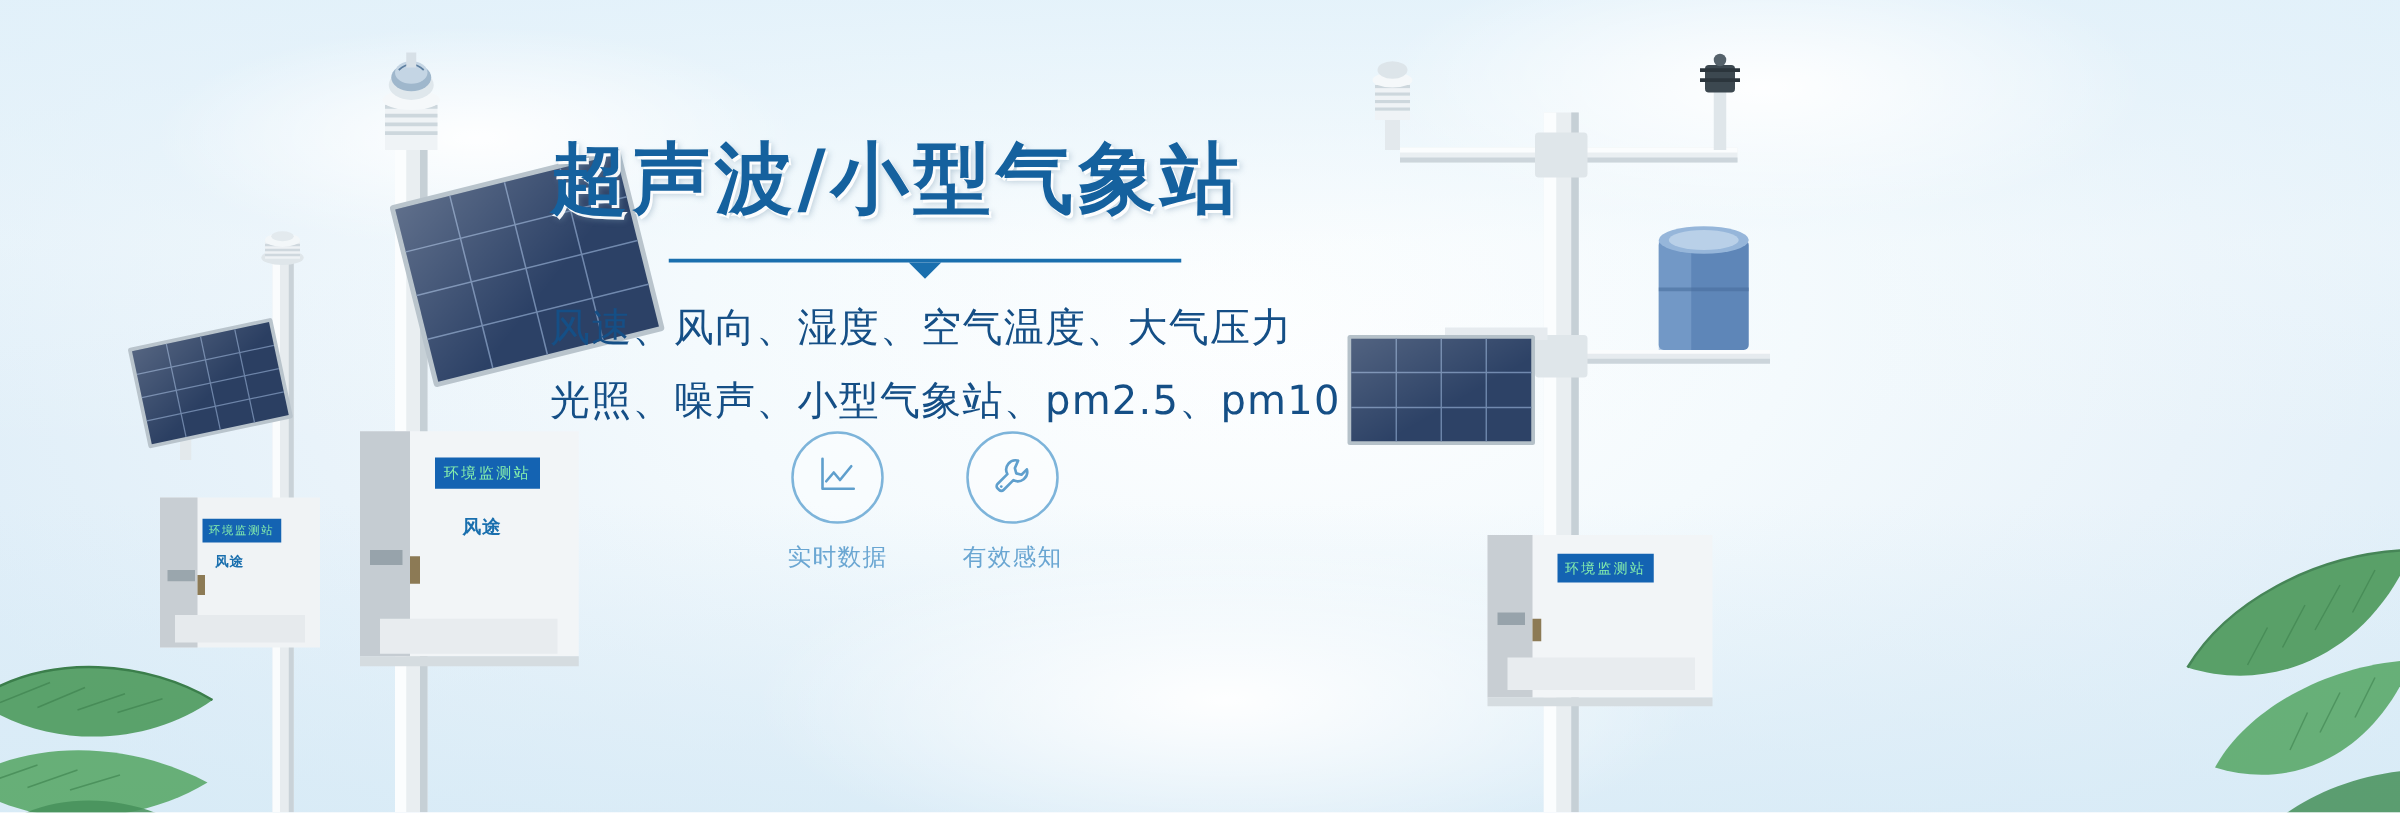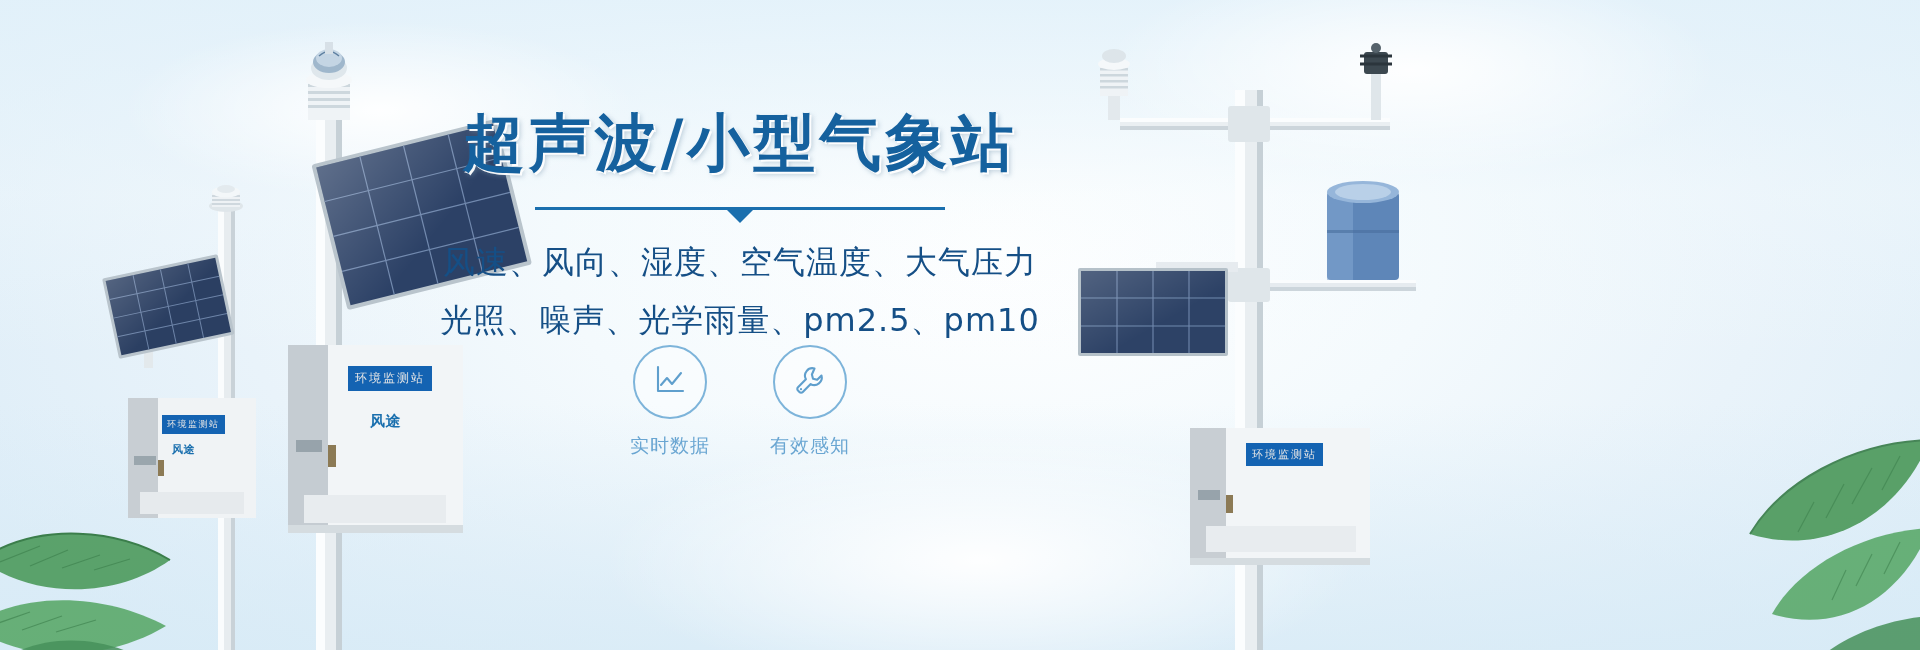--- a/index.html
+++ b/index.html
@@ -37,21 +37,20 @@
   .leaf-right{ right:-10px; bottom:-30px; width:330px; height:300px; }
 
   
   .product{ position:absolute; pointer-events:none; }
 
   
   .copy{
     position:absolute;
     left:440px; top:108px;
     width:600px;
-    text-align:center;
   }
   .title{
     font-family:"DejaVu Sans","Liberation Sans",sans-serif;
     font-size:62px;
     font-weight:bold;
     letter-spacing:4px;
     color:#15619e;
     line-height:1.12;
     white-space:nowrap;
     text-shadow:
@@ -111,21 +110,21 @@
     margin-top:14px;
     font-size:19px;
     color:#6aa6d2;
     letter-spacing:1px;
     white-space:nowrap;
     font-family:"DejaVu Sans","Liberation Sans",sans-serif;
   }
   .box-label{
     position:absolute;
     background:#1463b2;
-    color:#e5e5e5;
+    color:#86efac;
     font-size:9px;
     letter-spacing:1.5px;
     padding:3px 5px;
     white-space:nowrap;
     font-family:"DejaVu Sans","Liberation Sans",sans-serif;
   }
   .brand-label{
     position:absolute;
     color:#1a6fae;
     font-size:11px;
@@ -360,21 +359,21 @@
         <path d="M300 76 L282 110 M272 88 L252 124 M244 104 L226 138 M214 122 L198 152"></path>
         <path d="M300 162 L284 194 M272 174 L256 206 M246 190 L232 220"></path>
       </g>
     </svg>
   </div>
 
   <div class="copy">
     <div class="title">超声波/小型气象站</div>
     <div class="divider"></div>
     <div class="sub">风速、风向、湿度、空气温度、大气压力</div>
-    <div class="sub" style="margin-top:4px;">光照、噪声、光学雨量、pm2.5、pm10</div>
+    <div class="sub" style="margin-top:4px;">光照、噪声、小型气象站、pm2.5、pm10</div>
   </div>
 
   <div class="features">
 
     <div class="feature">
       <div class="feature-circle">
         <span>
           <svg width="40" height="40" viewBox="0 0 40 40" fill="none" stroke="#5f9fcd" stroke-width="2.1" stroke-linecap="round" stroke-linejoin="round">
             <path d="M8 7 V31 H33"></path>
             <path d="M11 25 L17 18 L22 24 L31 13"></path>

